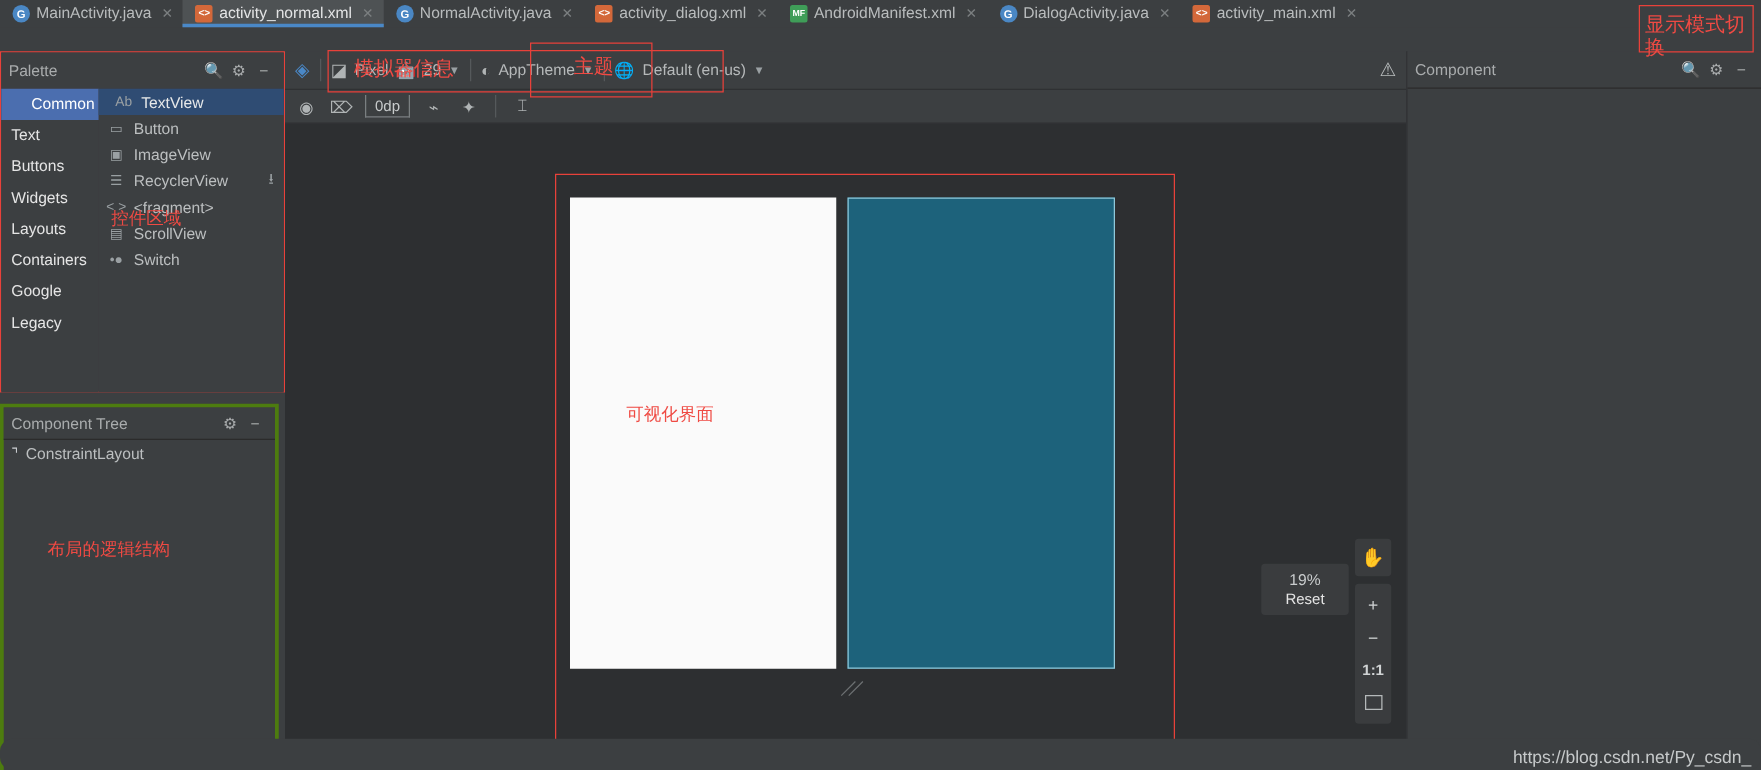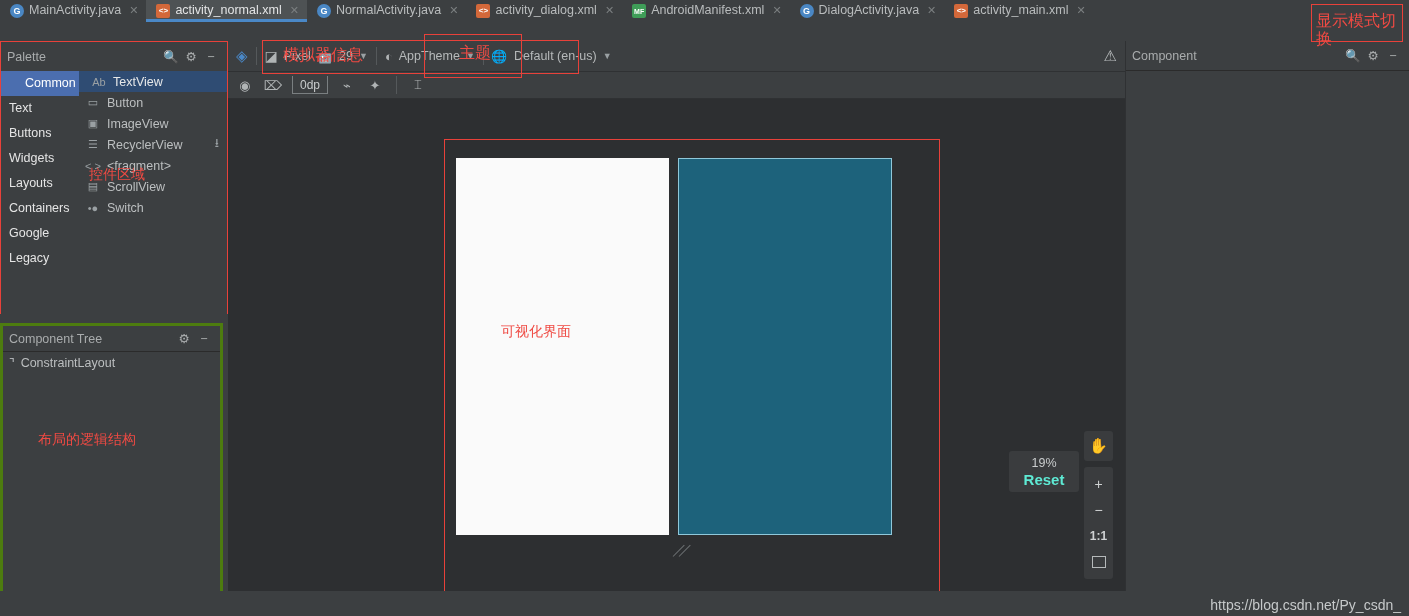--- a/index.html
+++ b/index.html
@@ -136,21 +136,21 @@
   
   .z-panel {
     position: absolute; background: #3a3c3e; border-radius: 3px;
     display: flex; flex-direction: column; align-items: center;
   }
   #pan-btn   { left: 856px; top: 332px; width: 29px; height: 30px;
                justify-content: center; color: #d6d9da; font-size: 15px; }
   #reset-box { left: 781px; top: 352px; width: 70px; height: 41px;
                justify-content: center; gap: 1px; }
   #reset-box .pct { color: #c9cccd; font-size: 12.5px; }
-  #reset-box .rst { color: #5eead4; font-size: 15px; font-weight: bold; }
+  #reset-box .rst { color: #e5e5e5; font-size: 12px; }
   #zoom-col  { left: 856px; top: 368px; width: 29px; height: 112px;
                justify-content: space-around; padding: 4px 0; color: #d0d3d4; }
   .zbtn { width: 29px; height: 25px; display: flex; align-items: center;
           justify-content: center; font-size: 14px; color: #d0d3d4; }
   .zbtn.small { font-size: 12px; font-weight: bold; }
   .fitbox { width: 14px; height: 12px; border: 1px solid #b5b9ba; position: relative; }
 
   
   #attrs {
     position: absolute; left: 1125px; top: 41px; width: 284px; height: 556px;
@@ -167,20 +167,21 @@
   .ann-box { position: absolute; border: 1px solid #e8413a; pointer-events: none; }
   .ann-txt { position: absolute; color: #ef4a43; white-space: nowrap; }
 
   
   #watermark {
     position: absolute; right: 8px; bottom: 3px; color: #c6c9ca; font-size: 14px;
   }
   #statusbar {
     position: absolute; left: 0; bottom: 0; width: 1409px; height: 25px;
     background: #3c3f41;
+    border-radius: 10px;
   }
 </style>
 </head>
 <body>
 
 <div id="app">
 
   <div class="tabstrip">
     <div class="tab">
       <span class="ic ic-java">G</span>

